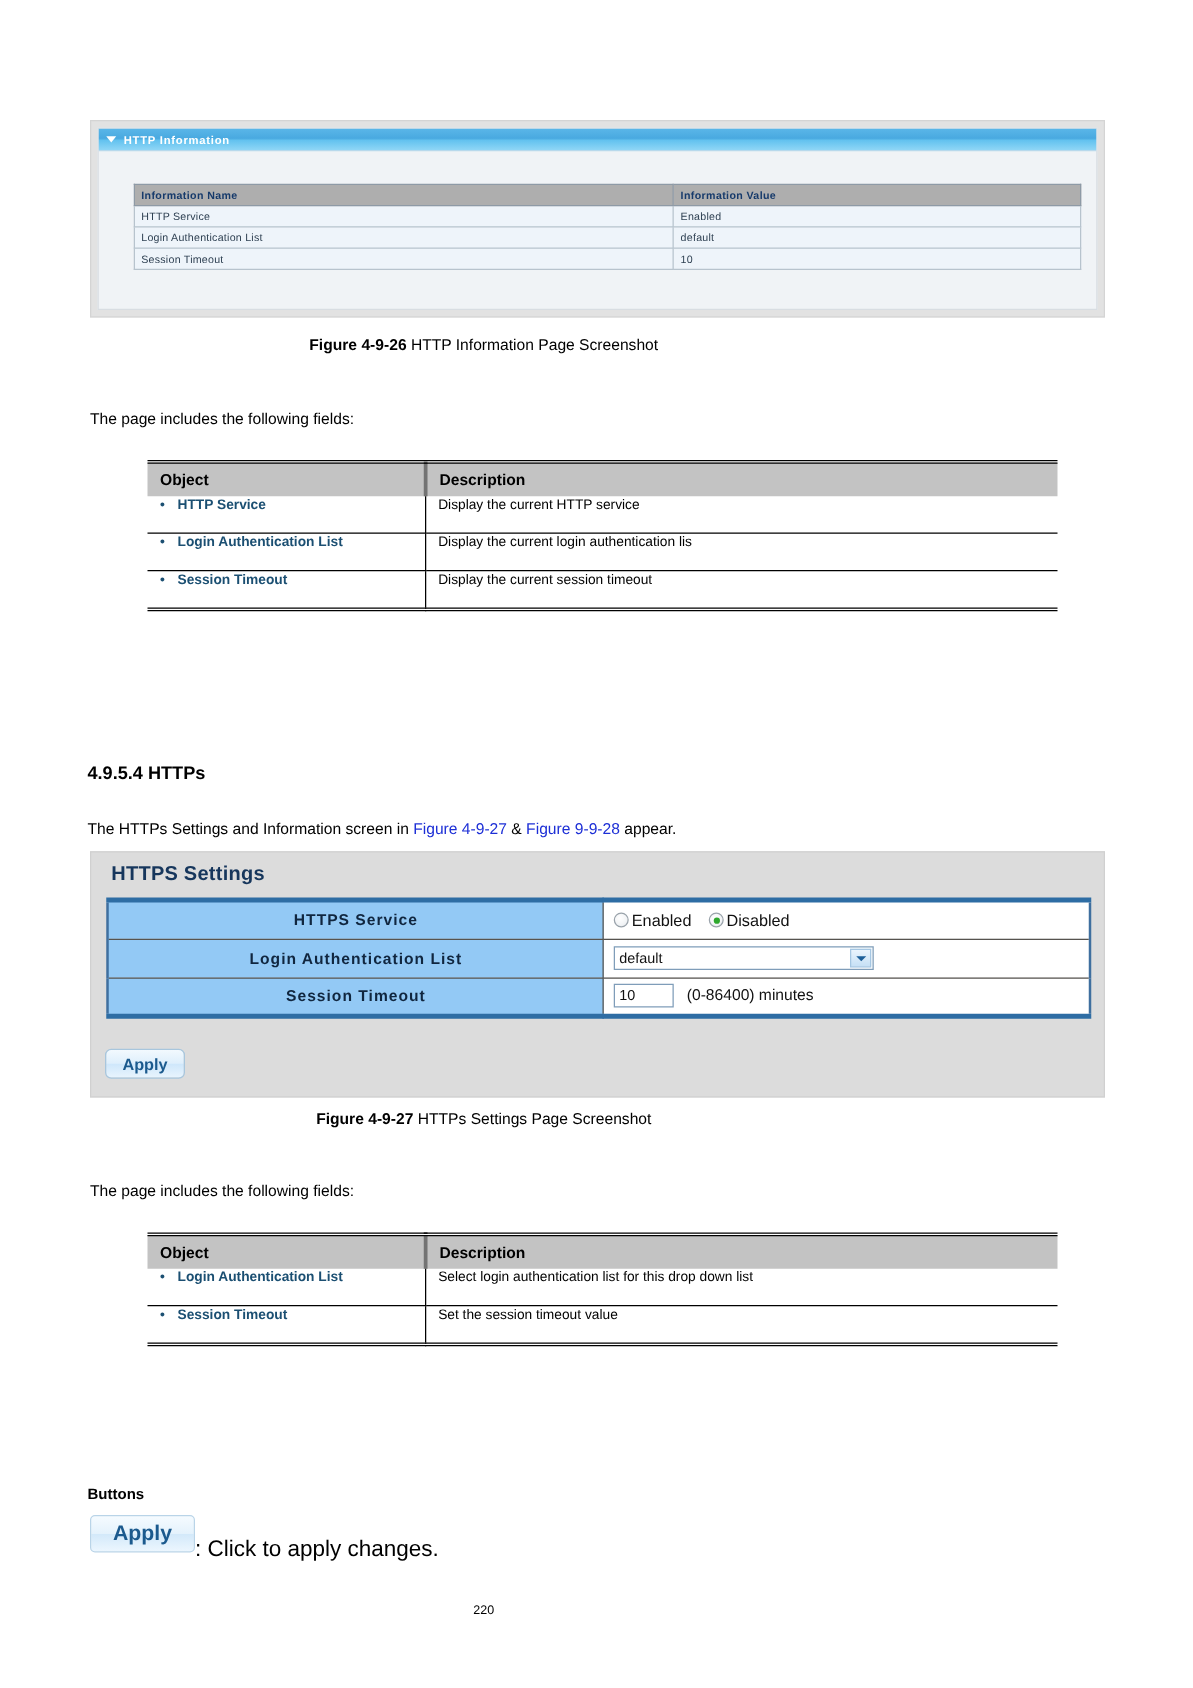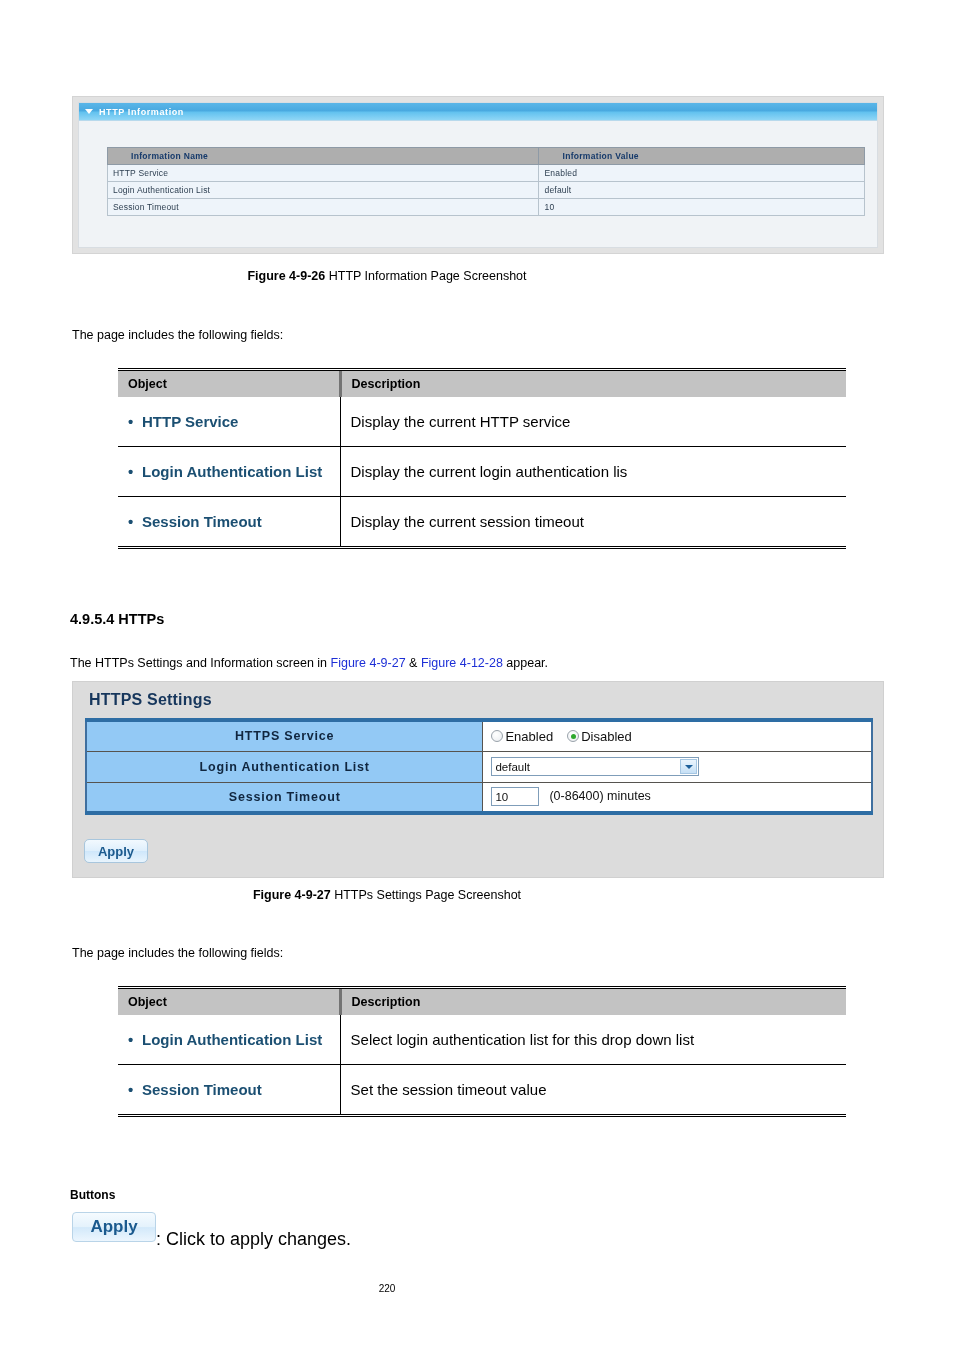--- a/index.html
+++ b/index.html
@@ -73,21 +73,21 @@
     border-collapse: collapse;
     border: 1px solid #9aa8b4;
     table-layout: fixed;
   }
   .info-table th {
     background: #aeaeae;
     color: #163a6b;
     font-size: 8.5px;
     font-weight: bold;
     text-align: left;
-    padding: 3px 23px;
+    padding: 3px 5px;
     border: 1px solid #8e9aa6;
     letter-spacing: 0.3px;
   }
   .info-table td {
     background: #eef4fa;
     color: #2c3e50;
     font-size: 8.5px;
     padding: 3px 5px;
     border: 1px solid #b7c3cd;
     letter-spacing: 0.2px;
@@ -139,22 +139,22 @@
   .obj-table thead th {
     background: #c3c3c3;
     font-size: 12.5px;
     font-weight: bold;
     text-align: left;
     padding: 6px 10px;
     color: #000;
   }
   .obj-table thead th.c1 { border-right: 3px solid #737373; }
   .obj-table tbody td {
-    font-size: 15px;
-    padding: 16px 10px 16px 10px;
+    font-size: 11px;
+    padding: 1px 10px 16px 10px;
     vertical-align: top;
     border-bottom: 1px solid #000;
   }
   .obj-table tbody tr:last-child td { border-bottom: none; }
   .obj-table tbody td.c1 {
     border-right: 1px solid #000;
     color: #1b4f72;
     font-weight: bold;
   }
   .obj-table tbody td.c1 .bullet {
@@ -410,21 +410,21 @@
       <tr>
         <td class="c1"><span class="bullet">•</span><span>Session Timeout</span></td>
         <td class="c2">Display the current session timeout</td>
       </tr>
     </tbody>
   </table>
 
   <div class="h3" style="left:70px; top:611px;">4.9.5.4 HTTPs</div>
 
   <div class="para" style="left:70px; top:656px;">
-    <span>The HTTPs Settings and Information screen in </span><span class="lnk">Figure 4-9-27</span><span> &amp; </span><span class="lnk">Figure 4-12-28</span><span> appear.</span>
+    <span>The HTTPs Settings and Information screen in </span><span class="lnk">Figure 4-9-27</span><span> &amp; </span><span class="lnk">Figure 9-9-28</span><span> appear.</span>
   </div>
 
   <div class="https-panel">
     <div class="https-title">HTTPS Settings</div>
 
     <table class="form-table">
       <colgroup>
           <col class="f1">
           <col class="f2">
         </colgroup>

